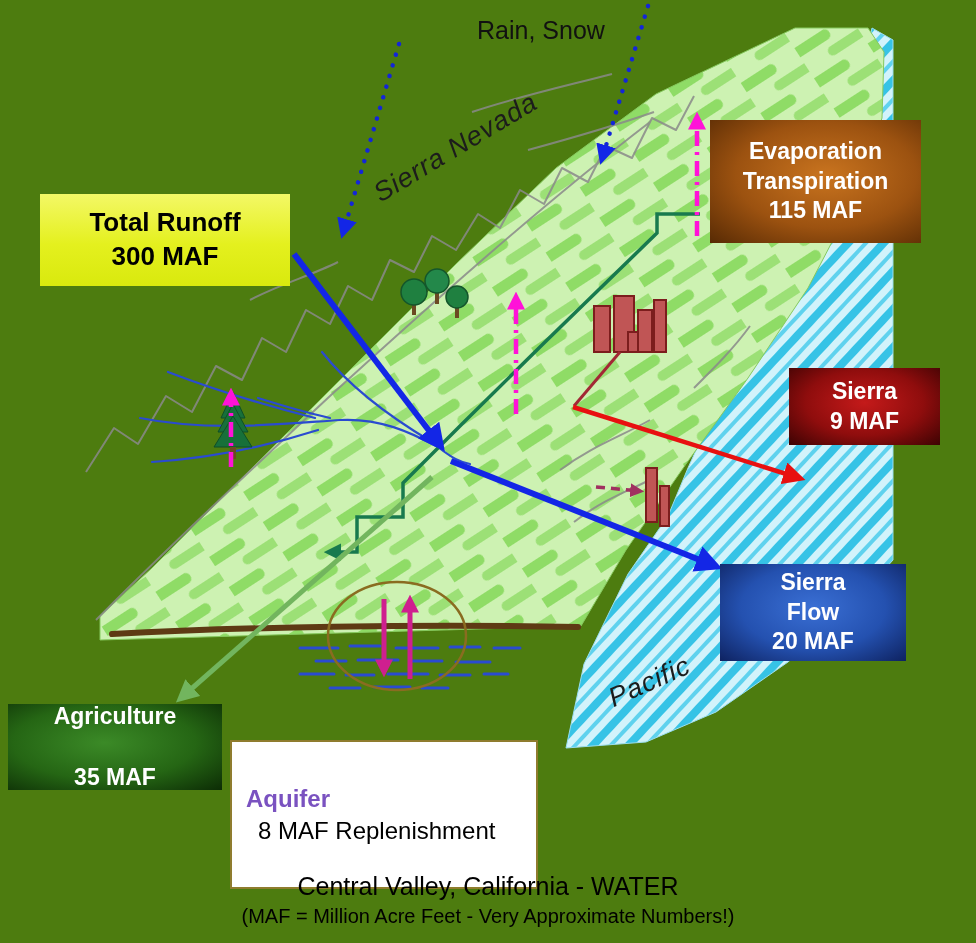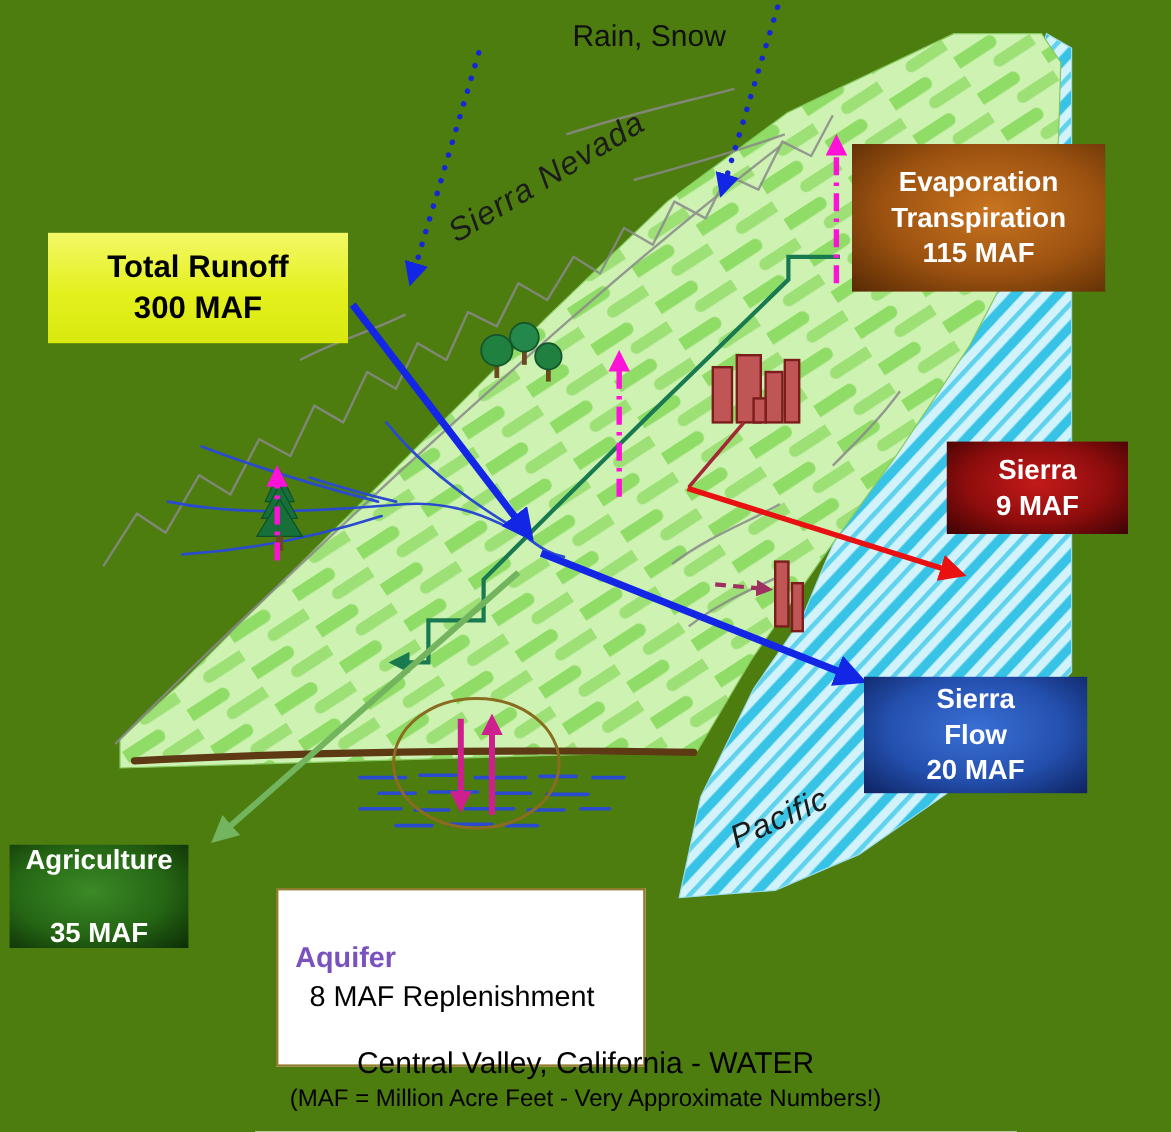--- a/index.html
+++ b/index.html
@@ -24,21 +24,21 @@
   }
   #box-urban{
     left:789px;top:368px;width:151px;height:77px;color:#fff;font-size:23px;
     background:radial-gradient(ellipse at 50% 45%,#c41a1a 0%,#8f0d0d 55%,#3c0303 100%);
   }
   #box-natural-flow{
     left:720px;top:564px;width:186px;height:97px;color:#fff;font-size:23px;
     background:radial-gradient(ellipse at 50% 45%,#3a6fd4 0%,#2451b0 55%,#0e2260 100%);
   }
   #box-agriculture{
-    left:8px;top:704px;width:149px;height:86px;color:#fff;font-size:23px;
+    left:8px;top:704px;width:214px;height:86px;color:#fff;font-size:23px;
     background:radial-gradient(ellipse at 45% 45%,#3b8a27 0%,#256614 55%,#0c2c05 100%);
     gap:31px;
   }
   #box-aquifer{
     left:230px;top:740px;width:308px;height:149px;background:#ffffff;
     border:2px solid #8f7c2e;box-sizing:border-box;color:#000;font-size:24px;
     font-weight:400;align-items:flex-start;text-align:left;padding-left:14px;
   }
   #box-aquifer .aquifer-title{color:#7a52c0;font-weight:700;}
   #box-aquifer .aquifer-line{padding-left:12px;}

